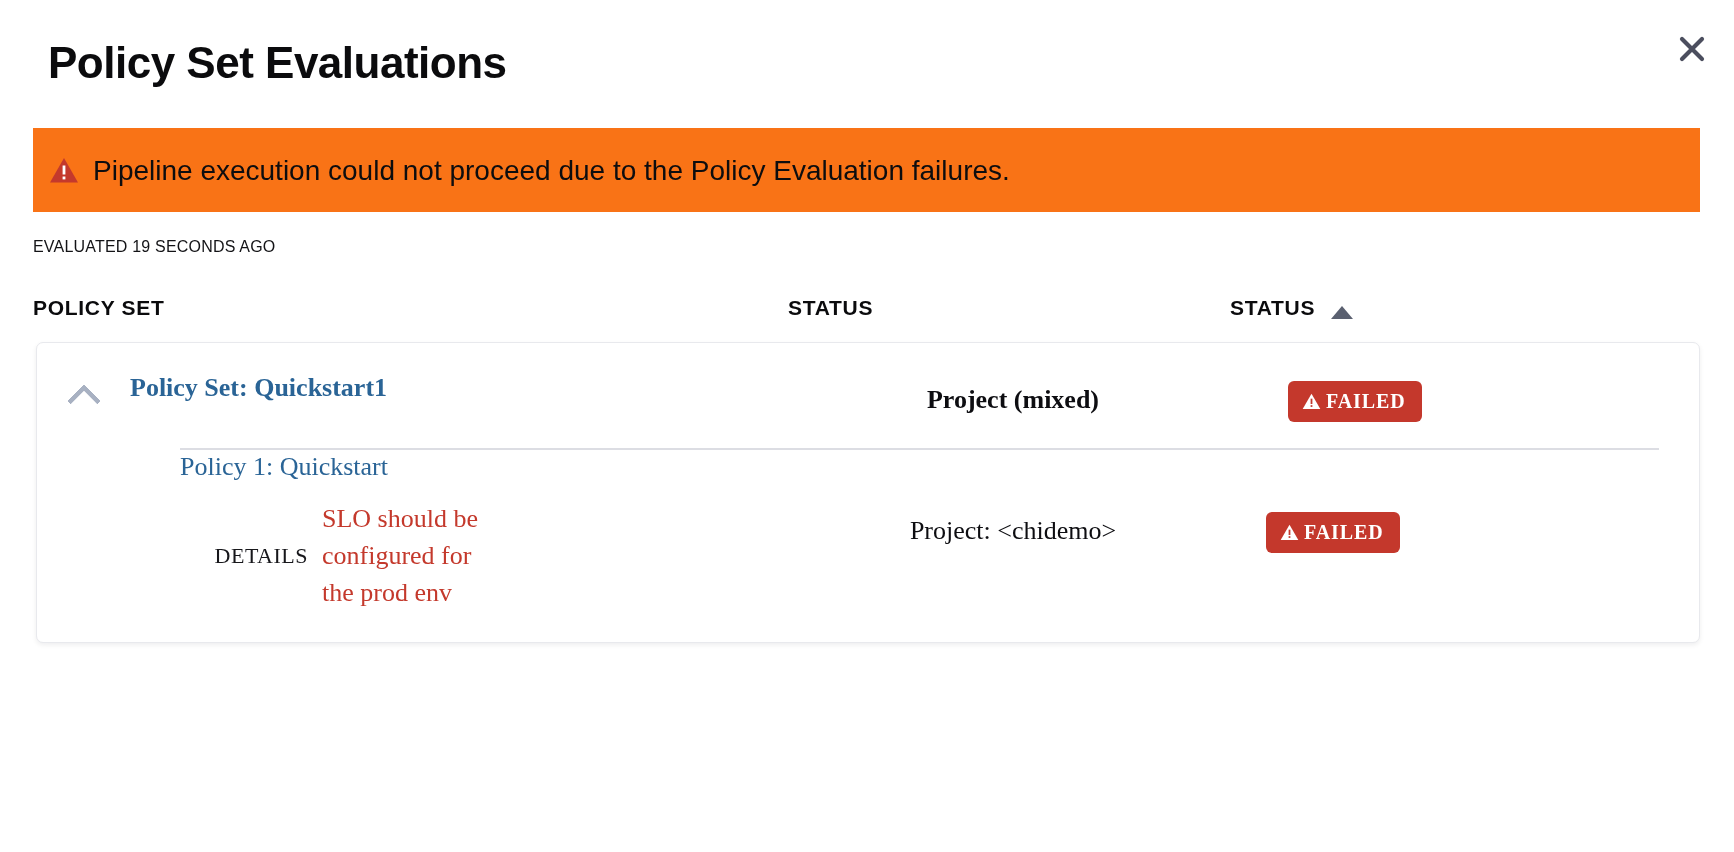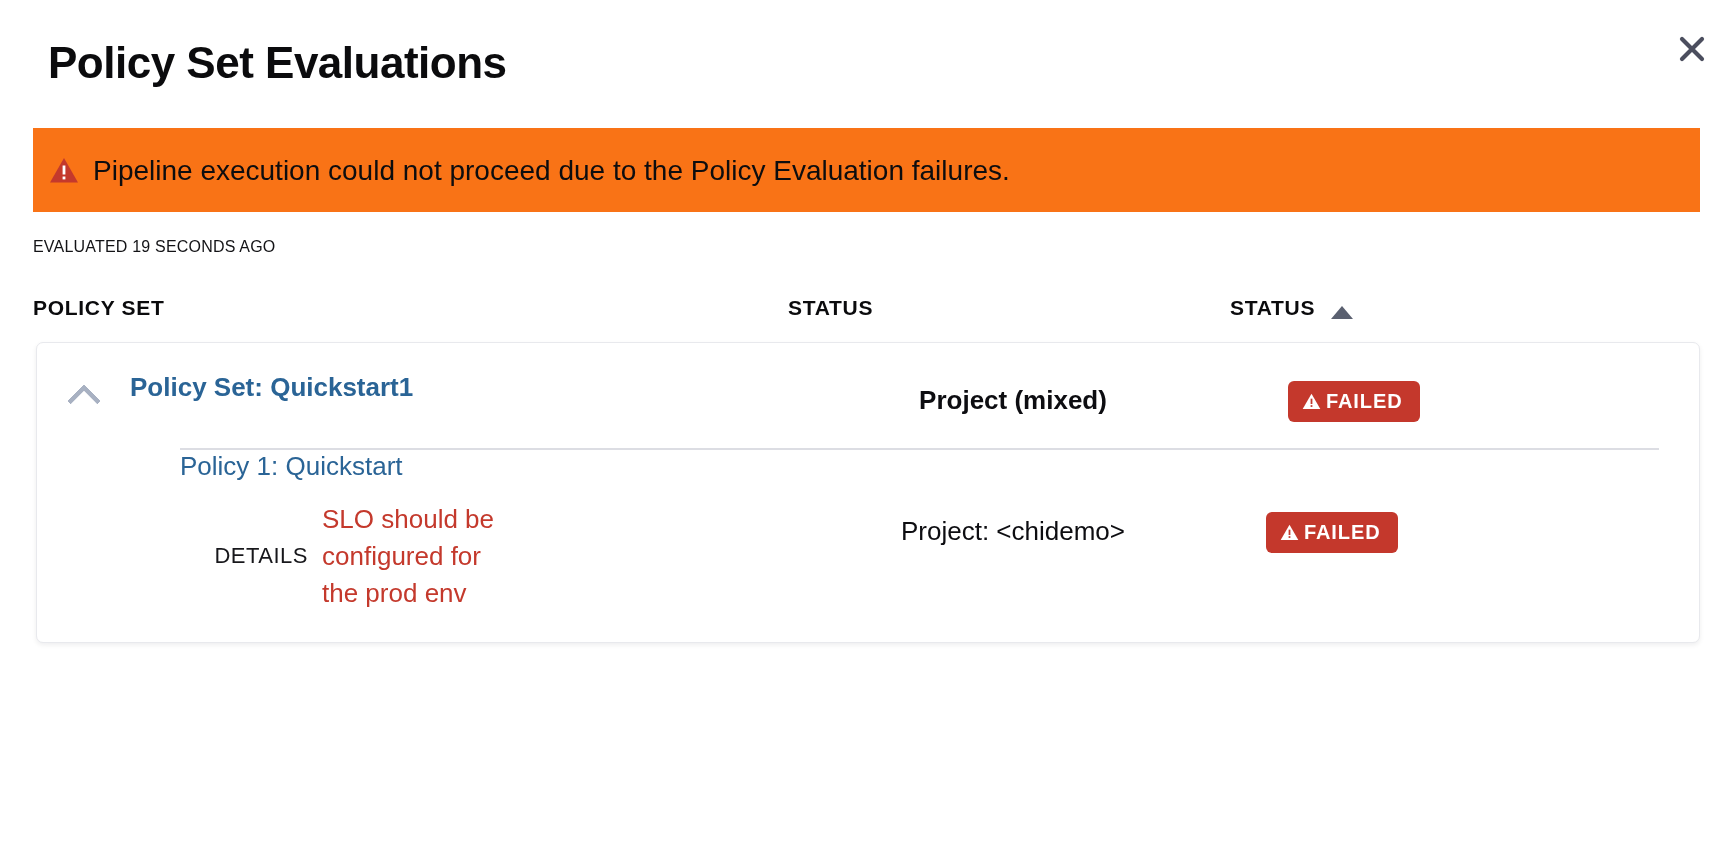--- a/index.html
+++ b/index.html
@@ -108,20 +108,21 @@
   }
 
   
   .result-card {
     margin: 22px 34px 0 36px;
     background: #ffffff;
     border: 1px solid #e8e9ed;
     border-radius: 7px;
     box-shadow: 0 2px 5px rgba(20,20,30,0.07);
     padding: 0;
+    font-family: Liberation Serif, serif;
   }
 
   .row {
     display: flex;
     align-items: flex-start;
     padding: 0 20px 0 0;
   }
 
   .row-primary { padding-top: 28px; padding-bottom: 26px; }
 

